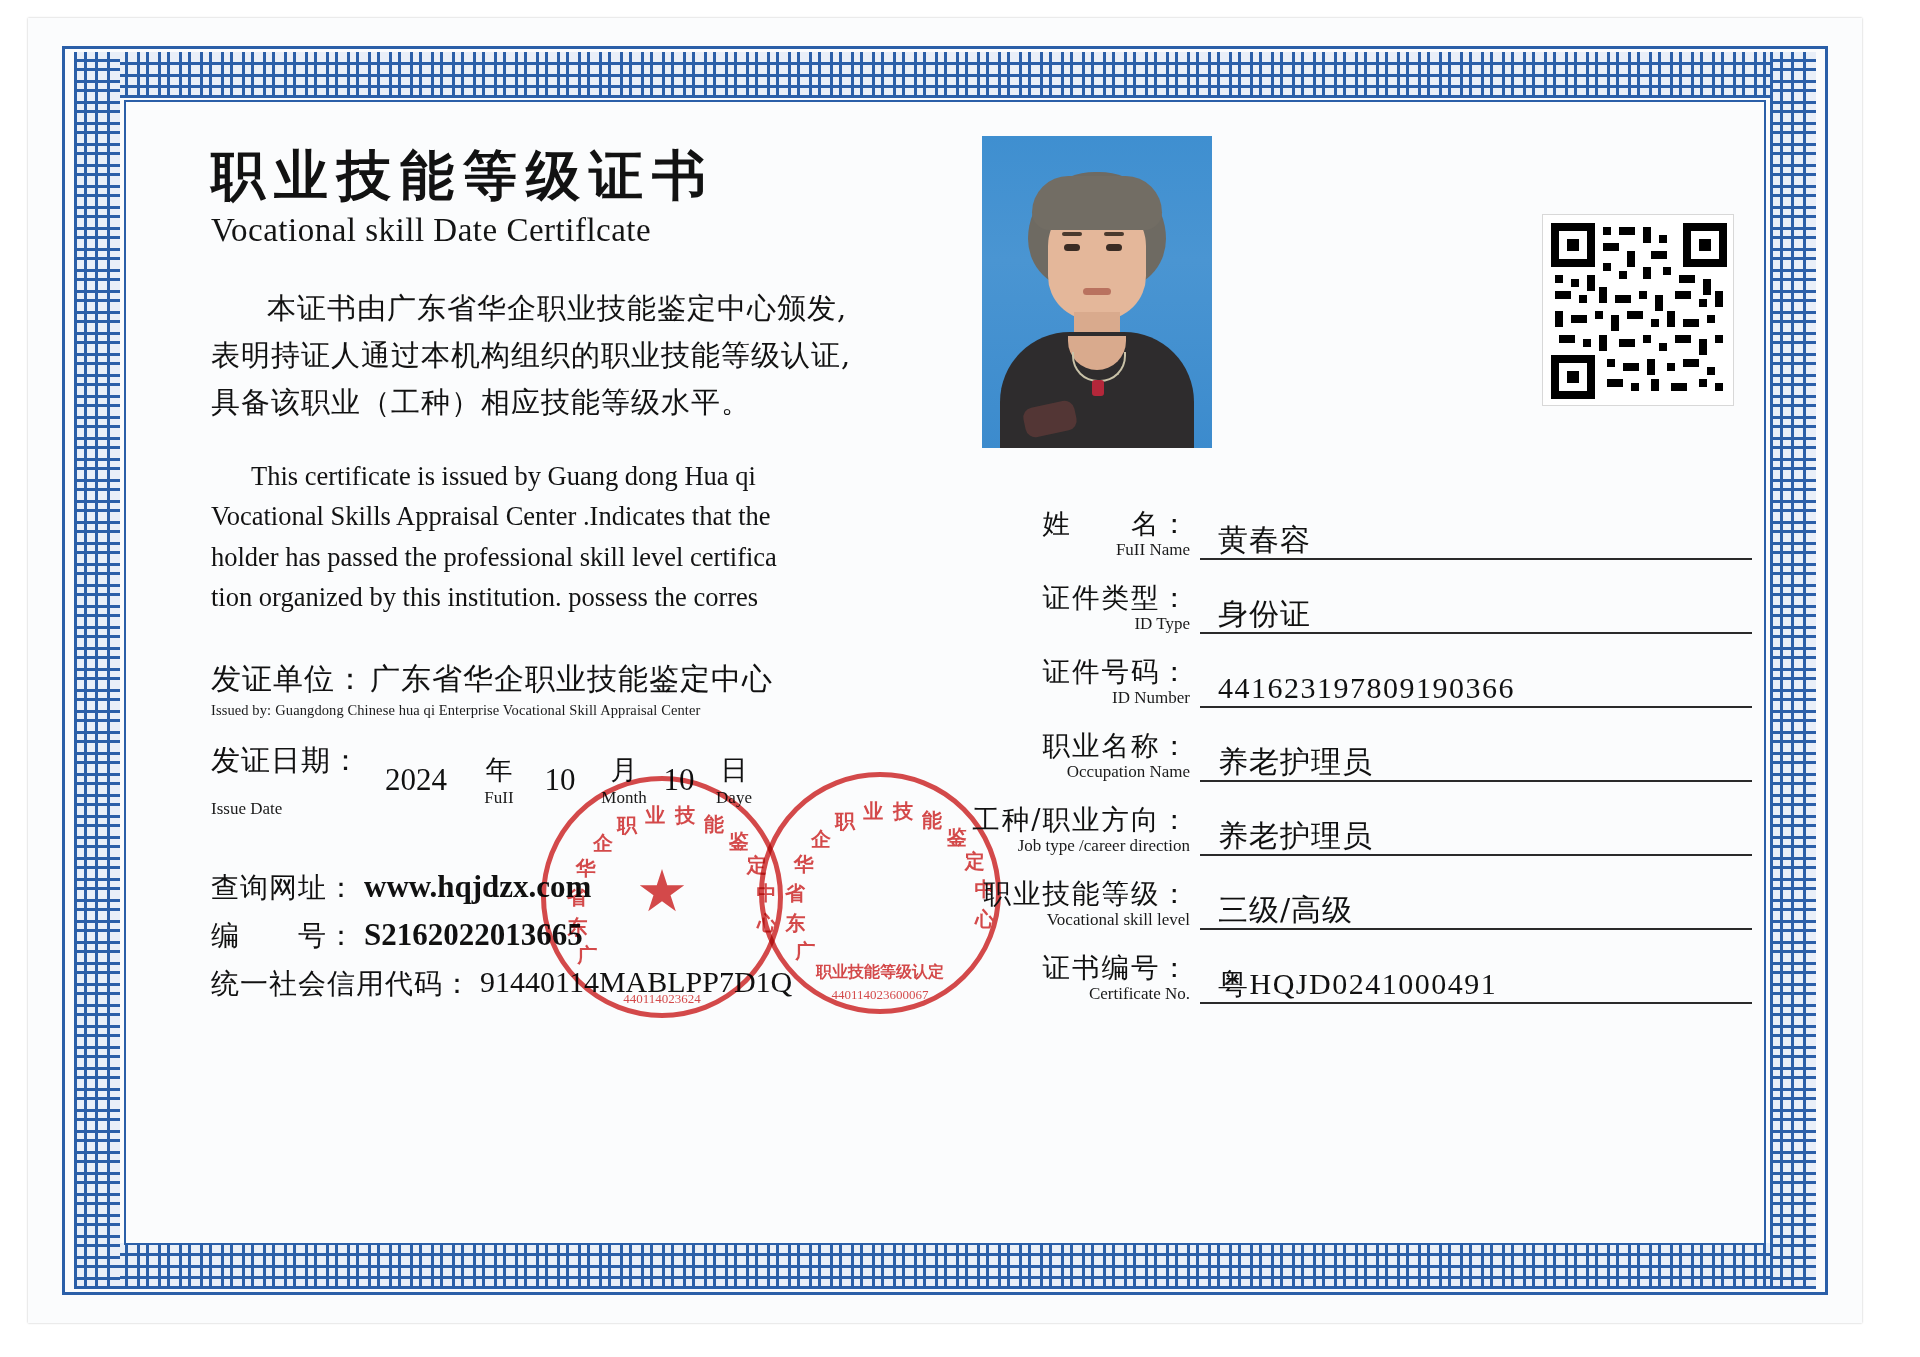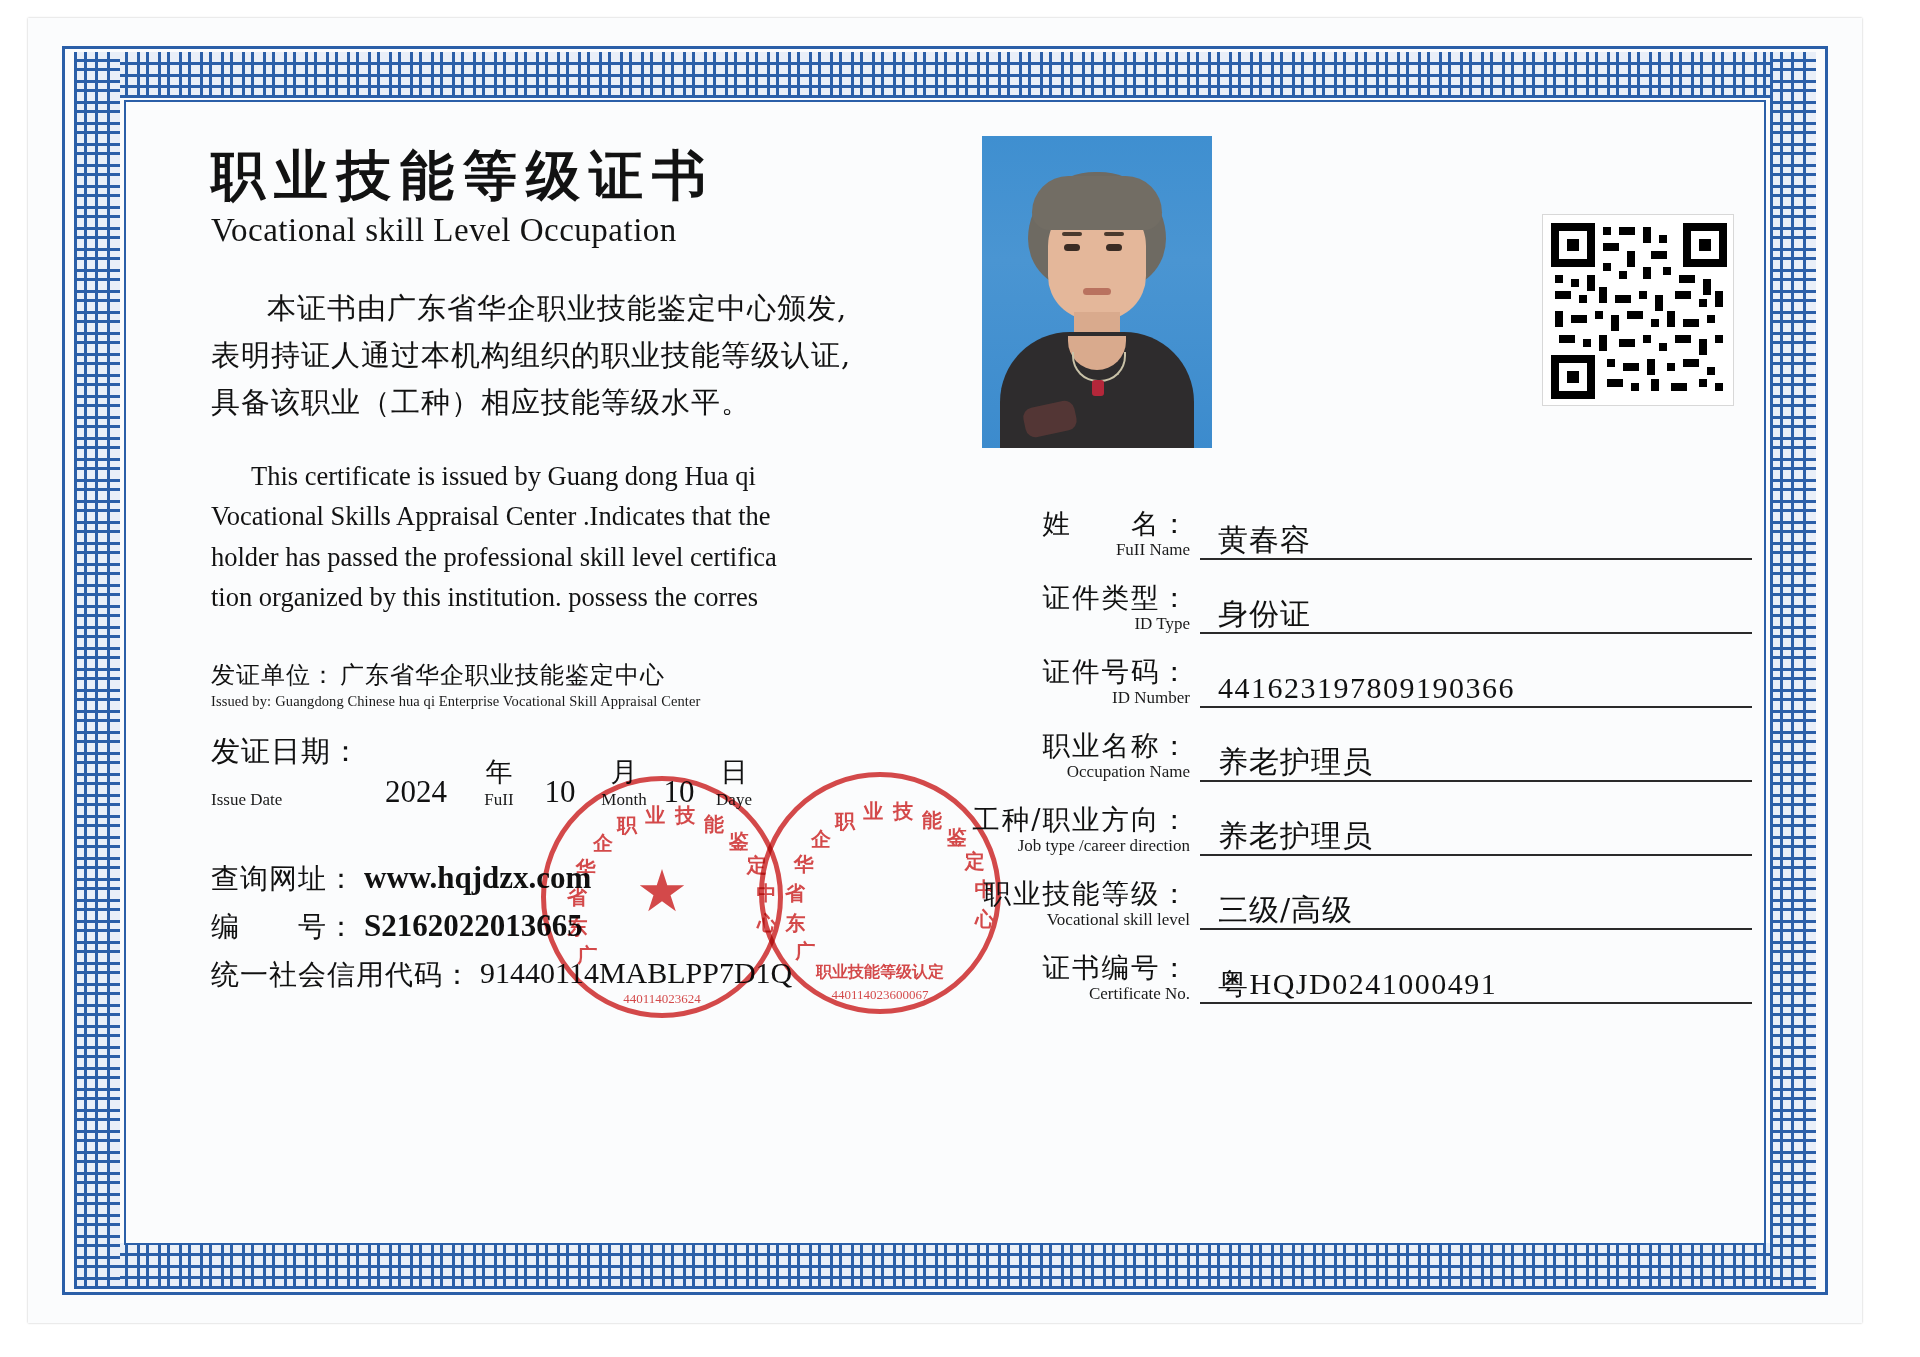--- a/index.html
+++ b/index.html
@@ -136,37 +136,37 @@
     margin-top: 42px;
     position: relative;
   }
   .row-issued {
     display: flex;
     align-items: flex-end;
     gap: 4px;
   }
   .lbl-cn {
     font-family: Liberation Serif, serif;
-    font-size: 24px;
+    font-size: 30px;
     color: #111;
     letter-spacing: 1px;
   }
   .lbl-en-small {
     font-family: "Liberation Serif", serif;
     font-size: 14.5px;
     color: #1a1a1a;
     letter-spacing: 0.1px;
   }
   .issued-block { margin-top: 2px; }
   .issued-en { margin-top: 1px; }
 
   .row-date {
     margin-top: 22px;
     display: flex;
-    align-items: flex-end;
+    align-items: center;
   }
   .date-label-cn {
     font-family: "DejaVu Serif", serif;
     font-size: 29px;
     letter-spacing: 1px;
     color: #111;
   }
   .date-label-en {
     font-family: "Liberation Serif", serif;
     font-size: 17px;
@@ -495,21 +495,21 @@
     <div class="band band-h band-bottom"></div>
     <div class="band band-v band-left"></div>
     <div class="band band-v band-right"></div>
     <div class="border-inner-line"></div>
 
     <div class="content">
 
       <div class="left-col">
 
         <div class="title-cn">职业技能等级证书</div>
-        <div class="title-en">Vocational skill Level  Occupation</div>
+        <div class="title-en">Vocational skill Date  Certiflcate</div>
 
         <div class="para-cn">
           <span class="indent"></span><span>本证书由广东省华企职业技能鉴定中心颁发,</span><br>
           <span>表明持证人通过本机构组织的职业技能等级认证,</span><br>
           <span>具备该职业（工种）相应技能等级水平。</span>
         </div>
 
         <div class="para-en">
           <span class="indent"></span><span>This certificate is issued by Guang dong Hua qi</span><br>
           <span>Vocational Skills Appraisal Center .Indicates that the</span><br>

